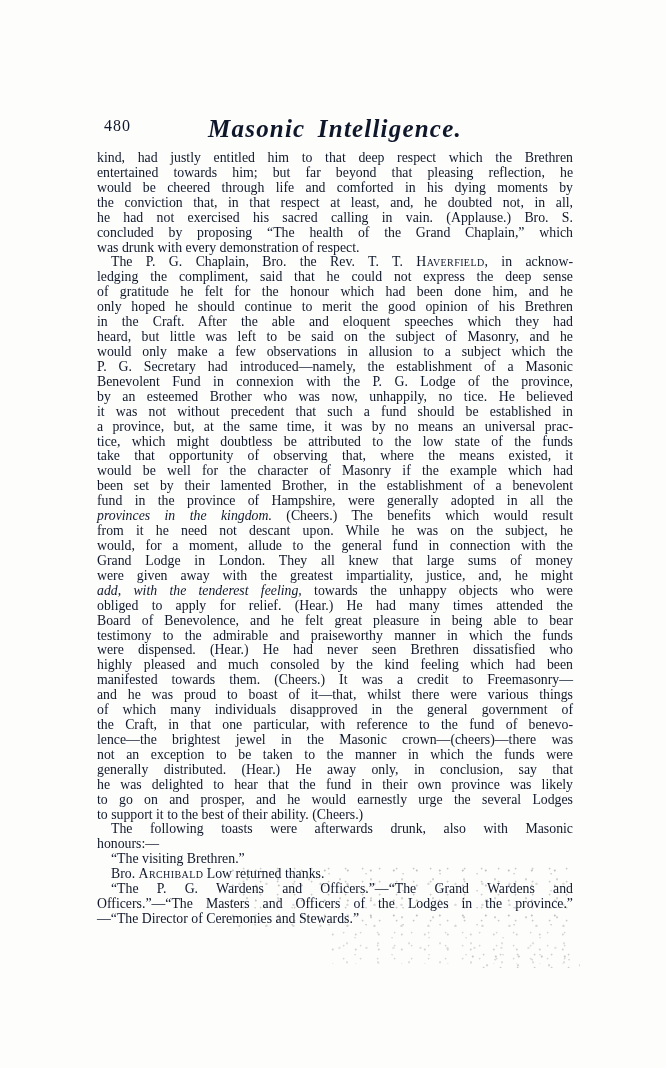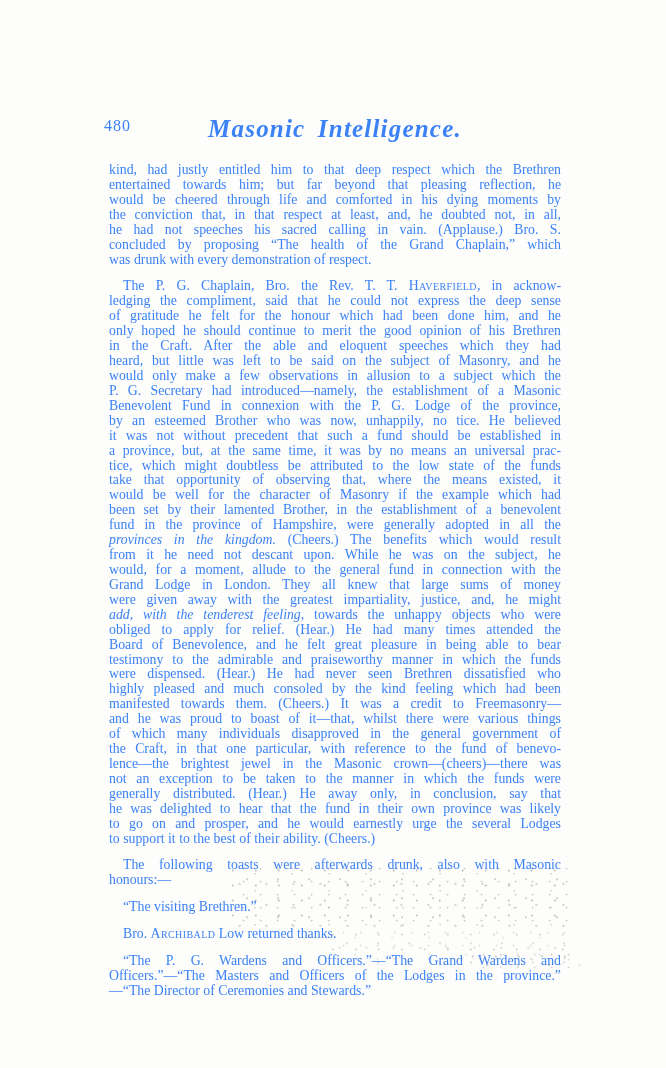--- a/index.html
+++ b/index.html
@@ -42,21 +42,21 @@
   }
   
   .body-text {
     position: absolute;
     left: 97px;
     top: 151px;
     width: 476px;
     font-size: 13.8px;
     line-height: 14.92px;
   }
-  .para { margin: 12px; }
+  .para { margin: 0; }
   .line {
     text-align: justify;
     text-align-last: justify;
     hyphens: none;
   }
   .line.last {
     text-align-last: left;
   }
   .line.indent {
     text-indent: 14px;
@@ -75,33 +75,33 @@
       radial-gradient(circle at 68% 45%, rgba(55,55,55,.4) 0 .6px, transparent 1.2px);
     background-size: 23px 15px, 31px 19px, 17px 13px, 27px 21px, 37px 17px;
   }
   .noise-a { left: 230px; top: 866px; width: 345px; height: 62px; opacity: .5; }
   .noise-b { left: 330px; top: 930px; width: 245px; height: 34px; opacity: .35; }
   .noise-c { left: 470px; top: 952px; width: 110px; height: 16px; opacity: .45; }
 </style>
 </head>
 <body>
 
-<div class="page" style="color: #3b82f6; background: rgb(253, 253, 252);">
+<div class="page" style="color: #0f172a; background: rgb(253, 253, 252);">
   <div class="header">
     <span class="pagenum">480</span>
     <span class="running-title">Masonic Intelligence.</span>
   </div>
 
   <div class="body-text">
       <div class="para">
         <div class="line"><span>kind, had justly entitled him to that deep respect which the Brethren</span></div>
         <div class="line"><span>entertained towards him; but far beyond that pleasing reflection, he</span></div>
         <div class="line"><span>would be cheered through life and comforted in his dying moments by</span></div>
         <div class="line"><span>the conviction that, in that respect at least, and, he doubted not, in all,</span></div>
-        <div class="line"><span>he had not speeches his sacred calling in vain. (Applause.) Bro. S.</span></div>
+        <div class="line"><span>he had not exercised his sacred calling in vain. (Applause.) Bro. S.</span></div>
         <div class="line"><span>concluded by proposing “The health of the Grand Chaplain,” which</span></div>
         <div class="line last"><span>was drunk with every demonstration of respect.</span></div>
       </div>
       <div class="para">
         <div class="line indent"><span>The P. G. Chaplain, Bro. the Rev. T. T. </span><span class="sc">Haverfield</span><span>, in acknow-</span></div>
         <div class="line"><span>ledging the compliment, said that he could not express the deep sense</span></div>
         <div class="line"><span>of gratitude he felt for the honour which had been done him, and he</span></div>
         <div class="line"><span>only hoped he should continue to merit the good opinion of his Brethren</span></div>
         <div class="line"><span>in the Craft. After the able and eloquent speeches which they had</span></div>
         <div class="line"><span>heard, but little was left to be said on the subject of Masonry, and he</span></div>

